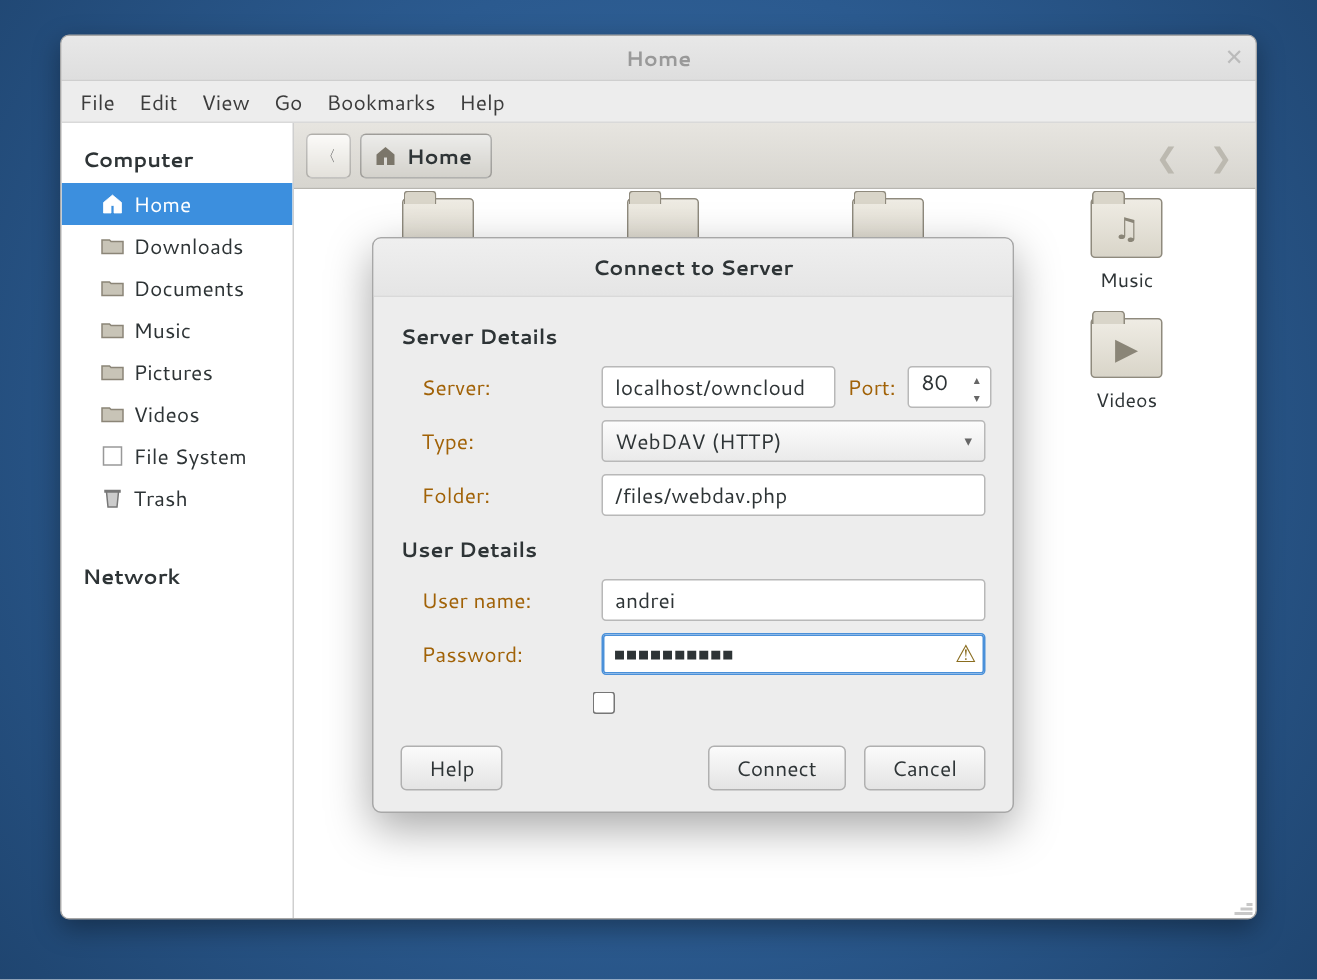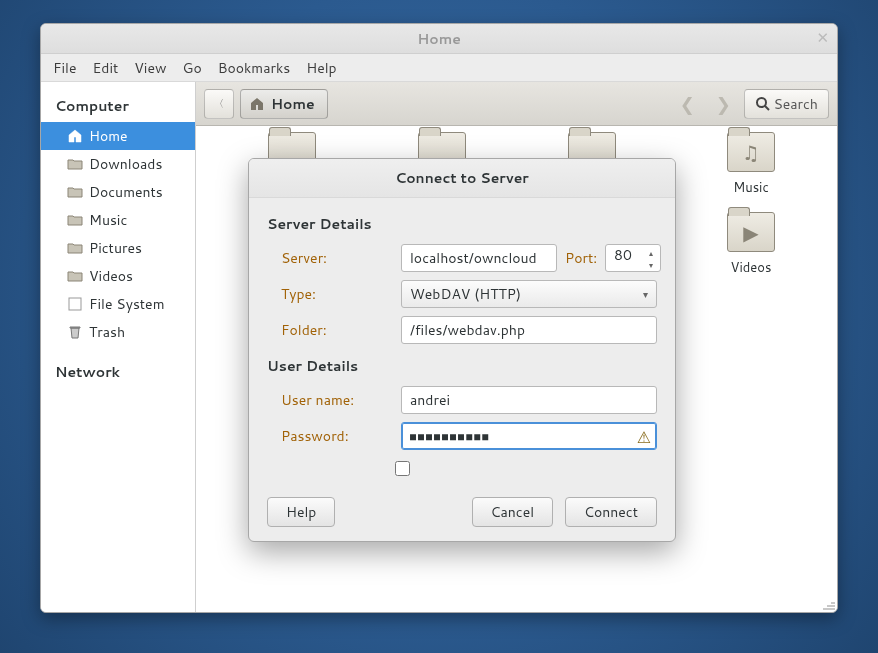--- a/index.html
+++ b/index.html
@@ -293,48 +293,39 @@
       </div>
       <div class="item">
         <span class="ic">
             <svg viewBox="0 0 16 16">
               <path fill="#ccc" stroke="#777" d="M4 4h8l-1 10H5zM3 3h10v1H3z"></path>
             </svg>
           </span>
         <span>Trash</span>
       </div>
 
-      <div class="hdr" style="margin-top:12px">Network</div>
+      <div class="hdr" style="margin-top:24px">Network</div>
     </div>
 
     <div class="content">
       <div class="toolbar">
         <div class="tbtn">
             <span class="chev">〈</span>
           </div>
         <div class="pathchip">
           <span style="display:inline-flex;width:16px;height:16px">
             <svg viewBox="0 0 16 16">
                 <path fill="#7b766a" d="M2 7l6-5 6 5v7H9V9H7v5H2z"></path>
               </svg>
           </span>
           <span>Home</span>
         </div>
         <div class="spacer"></div>
         <div class="tbtn flat" style="color:#bcb9b0;font-size:18px">❮</div>
         <div class="tbtn flat" style="color:#bcb9b0;font-size:18px">❯</div>
-        <div class="tbtn" style="padding:0 10px">
-          <span style="display:inline-flex;width:16px;height:16px">
-            <svg viewBox="0 0 16 16">
-                <circle cx="6.5" cy="6.5" r="4.5" fill="none" stroke="#444" stroke-width="2"></circle>
-                <line x1="10" y1="10" x2="14" y2="14" stroke="#444" stroke-width="2"></line>
-              </svg>
-          </span>
-          <span>Search</span>
-        </div>
       </div>
 
       <div class="iconview">
 
         <div class="slot" style="top:6px;left:56px">
             <div class="fld"></div>
           </div>
         <div class="slot" style="top:6px;left:206px">
             <div class="fld"></div>
           </div>
@@ -424,20 +415,20 @@
     <div class="chkrow">
       <input type="checkbox" style="">
     </div>
 
     <div class="btnbar">
       <div class="btn">
           <span>Help</span>
         </div>
       <div class="push"></div>
       <div class="btn">
+          <span>Connect</span>
+        </div>
+      <div class="btn">
           <span>Cancel</span>
-        </div>
-      <div class="btn">
-          <span>Connect</span>
         </div>
     </div>
   </div>
 </div>
 
 </body></html>

